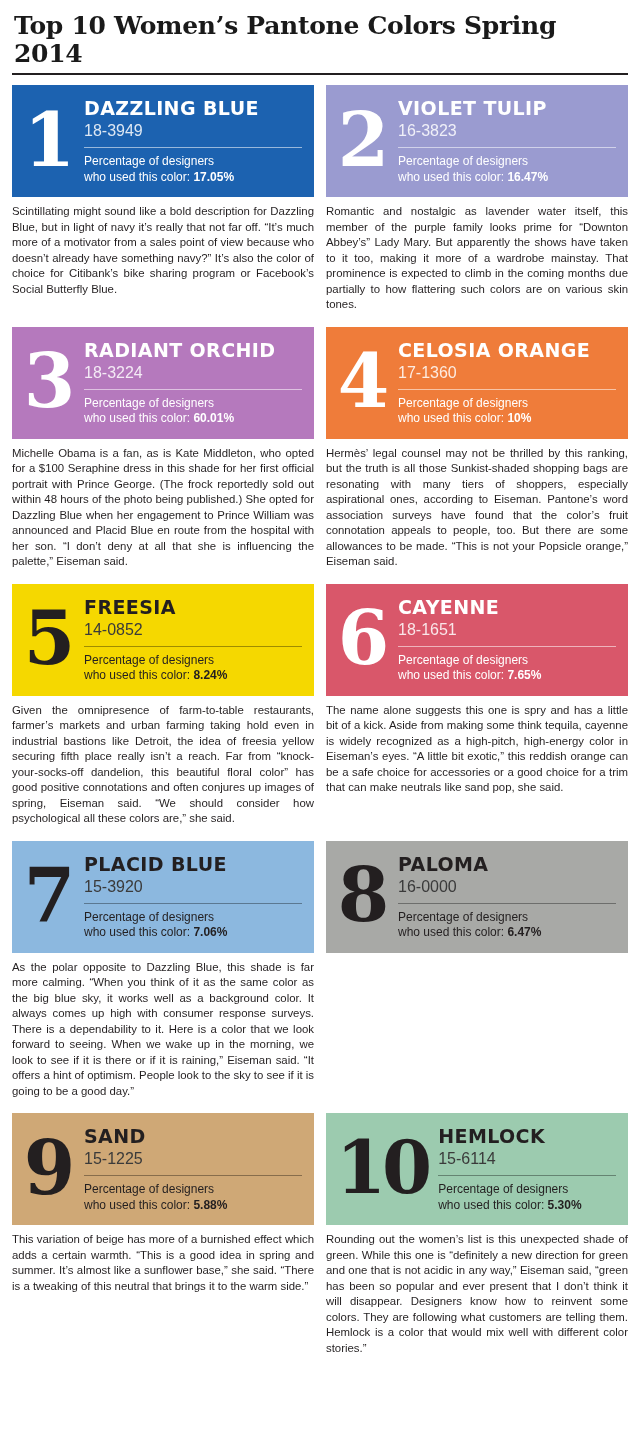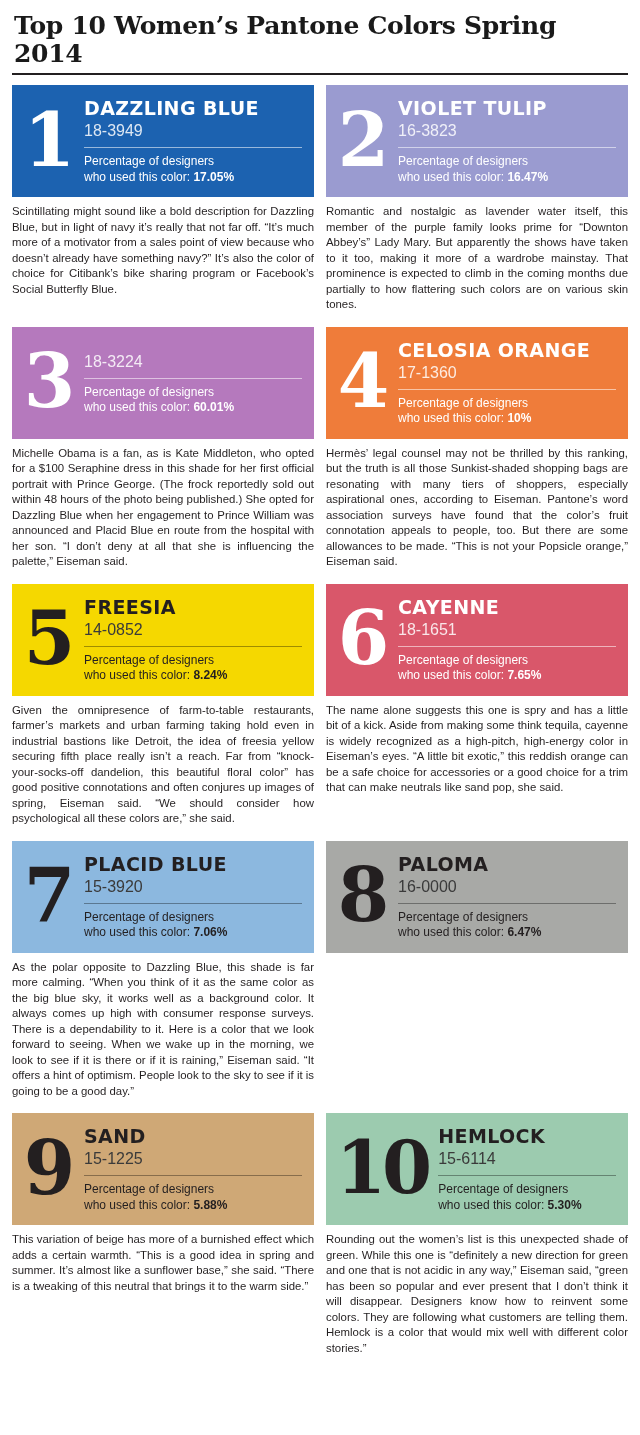--- a/index.html
+++ b/index.html
@@ -125,20 +125,21 @@
             <div class="ccode">16-3823</div>
             <div class="pctwrap"><span>Percentage of designers</span><br><span>who used this color:</span> <b>16.47%</b></div>
           </div>
         </div>
         <div class="desc">Romantic and nostalgic as lavender water itself, this member of the purple family looks prime for “Downton Abbey’s” Lady Mary. But apparently the shows have taken to it too, making it more of a wardrobe mainstay. That prominence is expected to climb in the coming months due partially to how flattering such colors are on various skin tones.</div>
       </div>
       <div class="cell">
         <div class="swatch lt" style="background: rgb(181, 121, 189);">
           <div class="rank">3</div>
           <div class="info">
+            <div class="cname">RADIANT ORCHID</div>
             <div class="ccode">18-3224</div>
             <div class="pctwrap"><span>Percentage of designers</span><br><span>who used this color:</span> <b>60.01%</b></div>
           </div>
         </div>
         <div class="desc">Michelle Obama is a fan, as is Kate Middleton, who opted for a $100 Seraphine dress in this shade for her first official portrait with Prince George. (The frock reportedly sold out within 48 hours of the photo being published.) She opted for Dazzling Blue when her engagement to Prince William was announced and Placid Blue en route from the hospital with her son. “I don’t deny at all that she is influencing the palette,” Eiseman said.</div>
       </div>
       <div class="cell">
         <div class="swatch lt" style="background: rgb(239, 124, 58);">
           <div class="rank">4</div>
           <div class="info">

